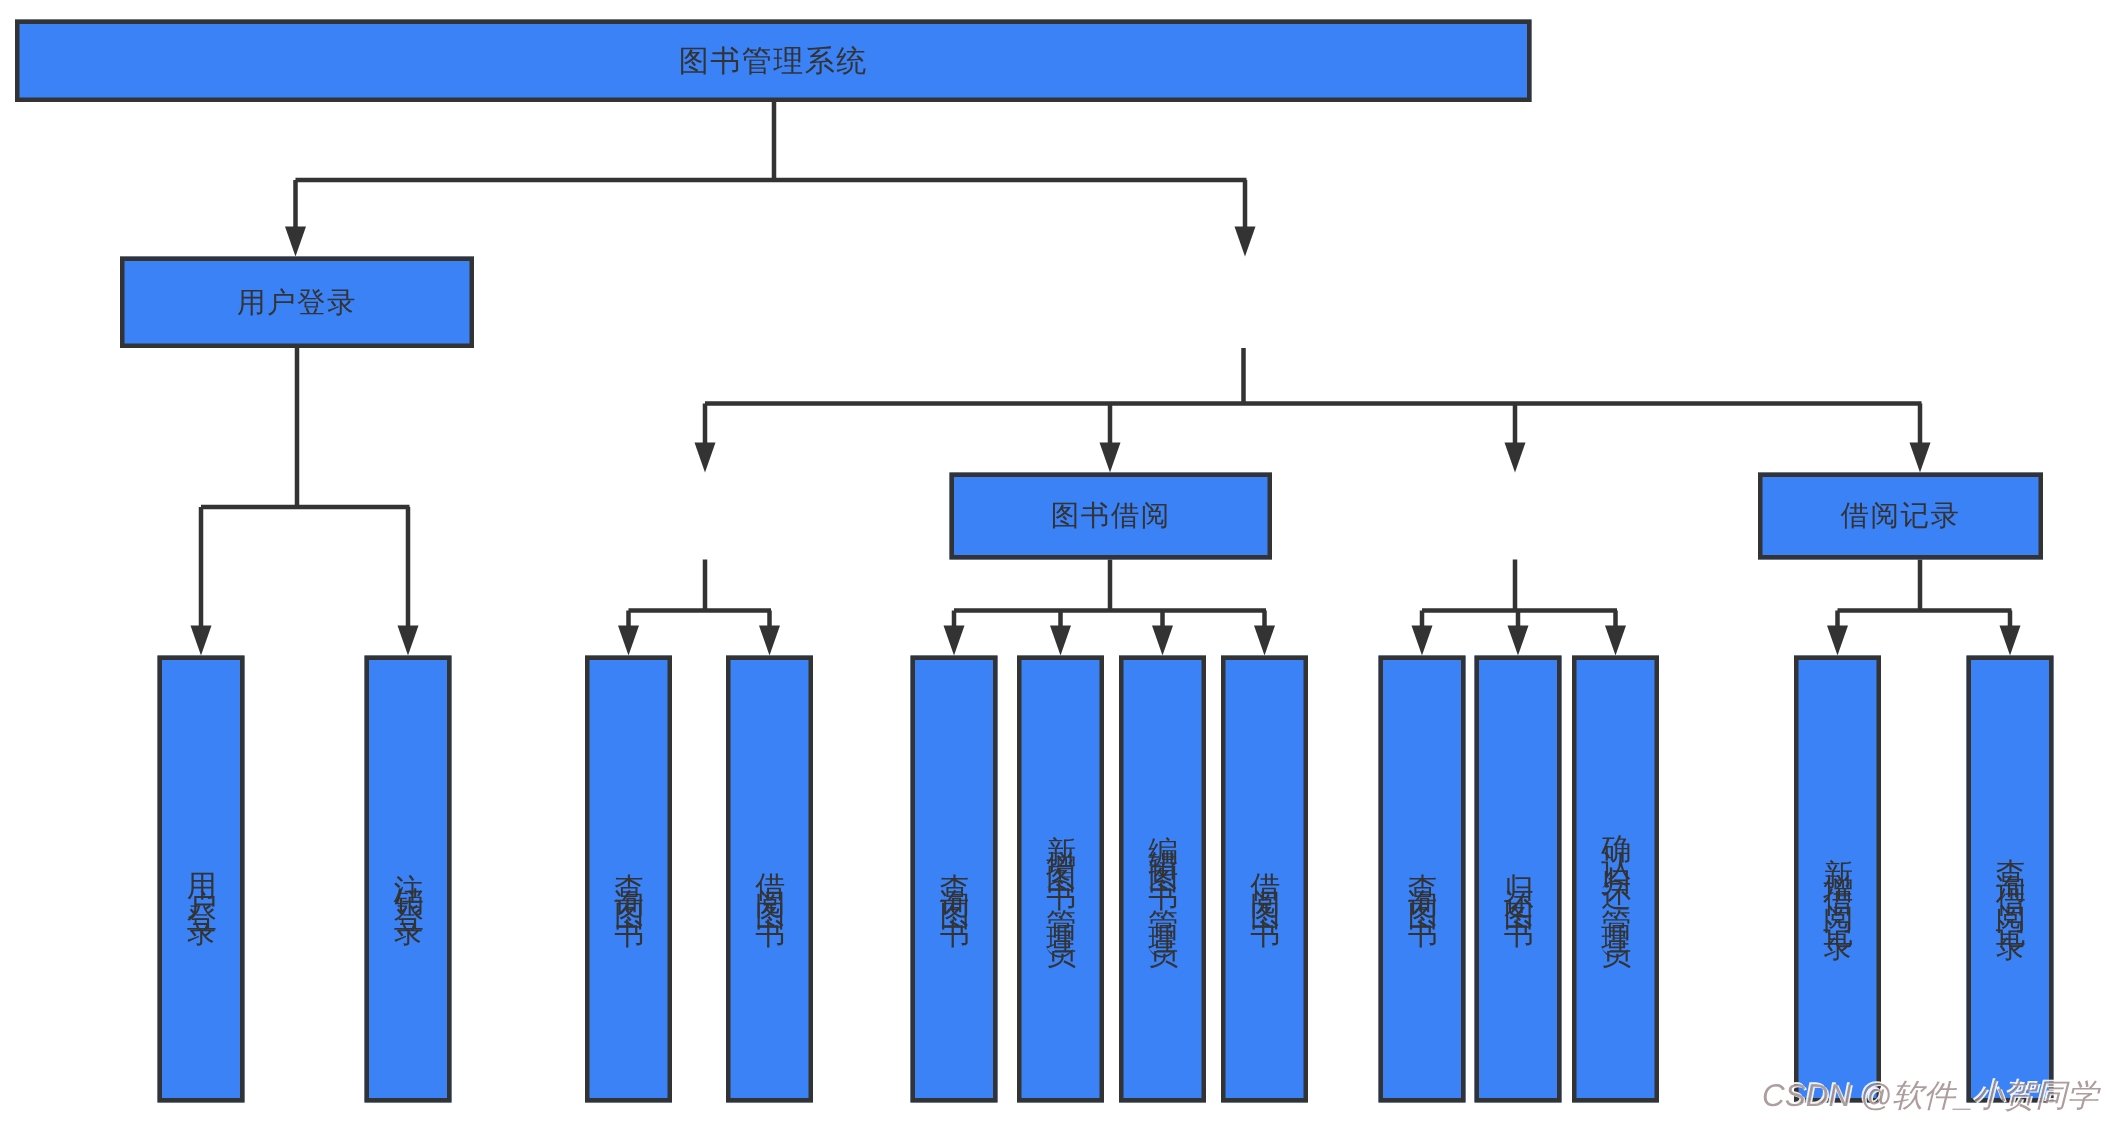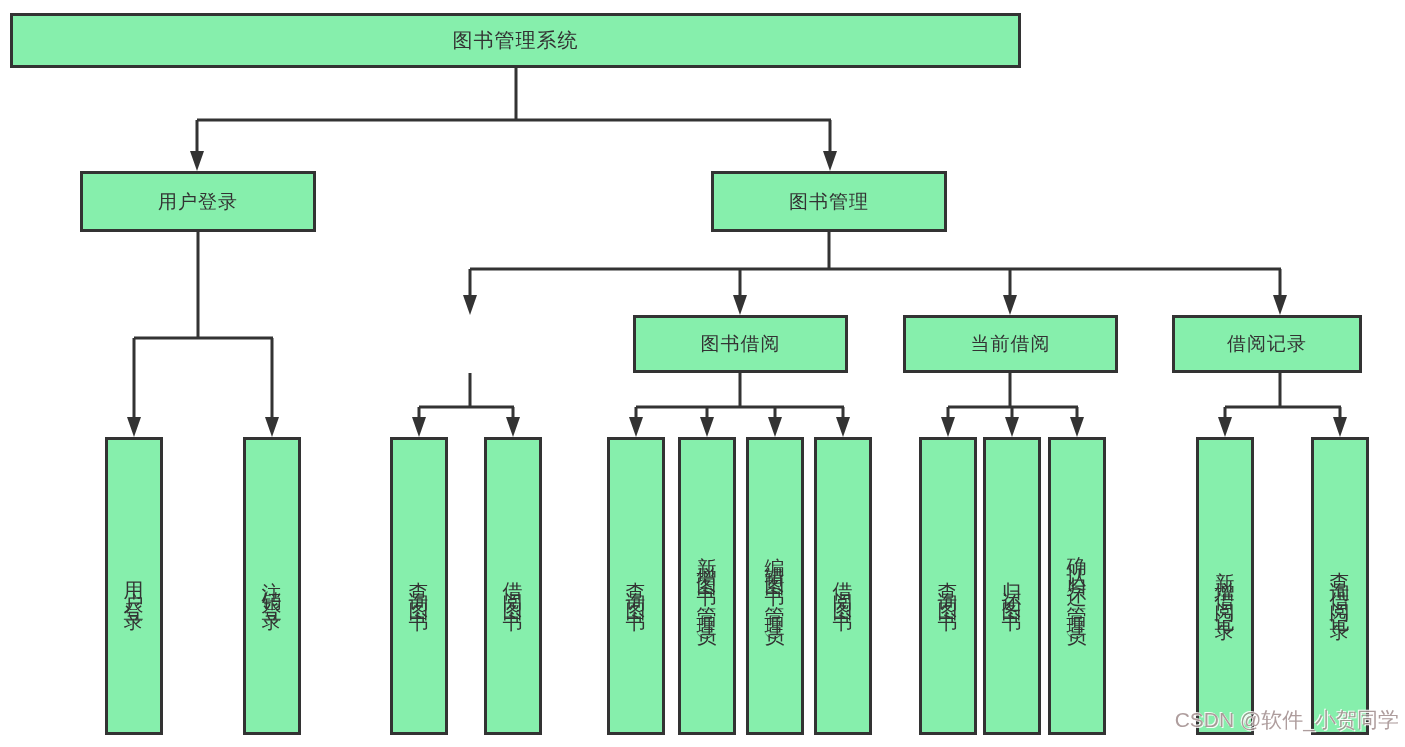--- a/index.html
+++ b/index.html
@@ -11,21 +11,21 @@
     background: #ffffff;
     overflow: hidden;
   }
   .connectors {
     position: absolute;
     left: 0; top: 0;
     width: 1405px; height: 747px;
   }
   .box {
     position: absolute;
-    background: #86efac;
+    background: #3b82f6;
     border: 3px solid #333333;
     display: flex;
     align-items: center;
     justify-content: center;
     color: #333333;
     box-sizing: border-box;
   }
   .h-box span {
     font-size: 19px;
     letter-spacing: 1px;
@@ -36,26 +36,27 @@
     writing-mode: vertical-rl;
     text-orientation: mixed;
     font-size: 20px;
     letter-spacing: 10px;
     line-height: 1;
     white-space: nowrap;
   }
   .watermark {
     position: absolute;
     right: 6px;
-    bottom: 13px;
+    bottom: 3px;
     font-size: 21px;
     color: rgba(160, 140, 140, 0.85);
     text-shadow: 1px 1px 0 rgba(255,255,255,0.9), -1px -1px 0 rgba(255,255,255,0.9);
     white-space: nowrap;
     z-index: 10;
+    font-style: italic;
   }
 </style>
 </head>
 <body>
 
 <div class="canvas">
 
   <svg class="connectors" viewBox="0 0 1405 747" xmlns="http://www.w3.org/2000/svg">
 
     <path d="M516 68 V120 M197 120 H831 M197 120 V152 M830 120 V152" stroke="#333333" stroke-width="3" fill="none"></path>
@@ -91,29 +92,23 @@
     <polygon points="1333,417 1347,417 1340,437" fill="#333333"></polygon>
   </svg>
 
   <div class="box h-box root-box" style="left:10px; top:13px; width:1011px; height:55px;">
     <span>图书管理系统</span>
   </div>
 
   <div class="box h-box" style="left:80px; top:171px; width:236px; height:61px;">
     <span>用户登录</span>
   </div>
-  <div class="box h-box" style="left:711px; top:171px; width:236px; height:61px;">
-    <span>图书管理</span>
-  </div>
 
   <div class="box h-box" style="left:633px; top:315px; width:215px; height:58px;">
     <span>图书借阅</span>
-  </div>
-  <div class="box h-box" style="left:903px; top:315px; width:215px; height:58px;">
-    <span>当前借阅</span>
   </div>
   <div class="box h-box" style="left:1172px; top:315px; width:190px; height:58px;">
     <span>借阅记录</span>
   </div>
 
   <div class="box v-box" style="left:105px; top:437px; width:58px; height:298px;">
     <span>用户登录</span>
   </div>
   <div class="box v-box" style="left:243px; top:437px; width:58px; height:298px;">
     <span>注销登录</span>

